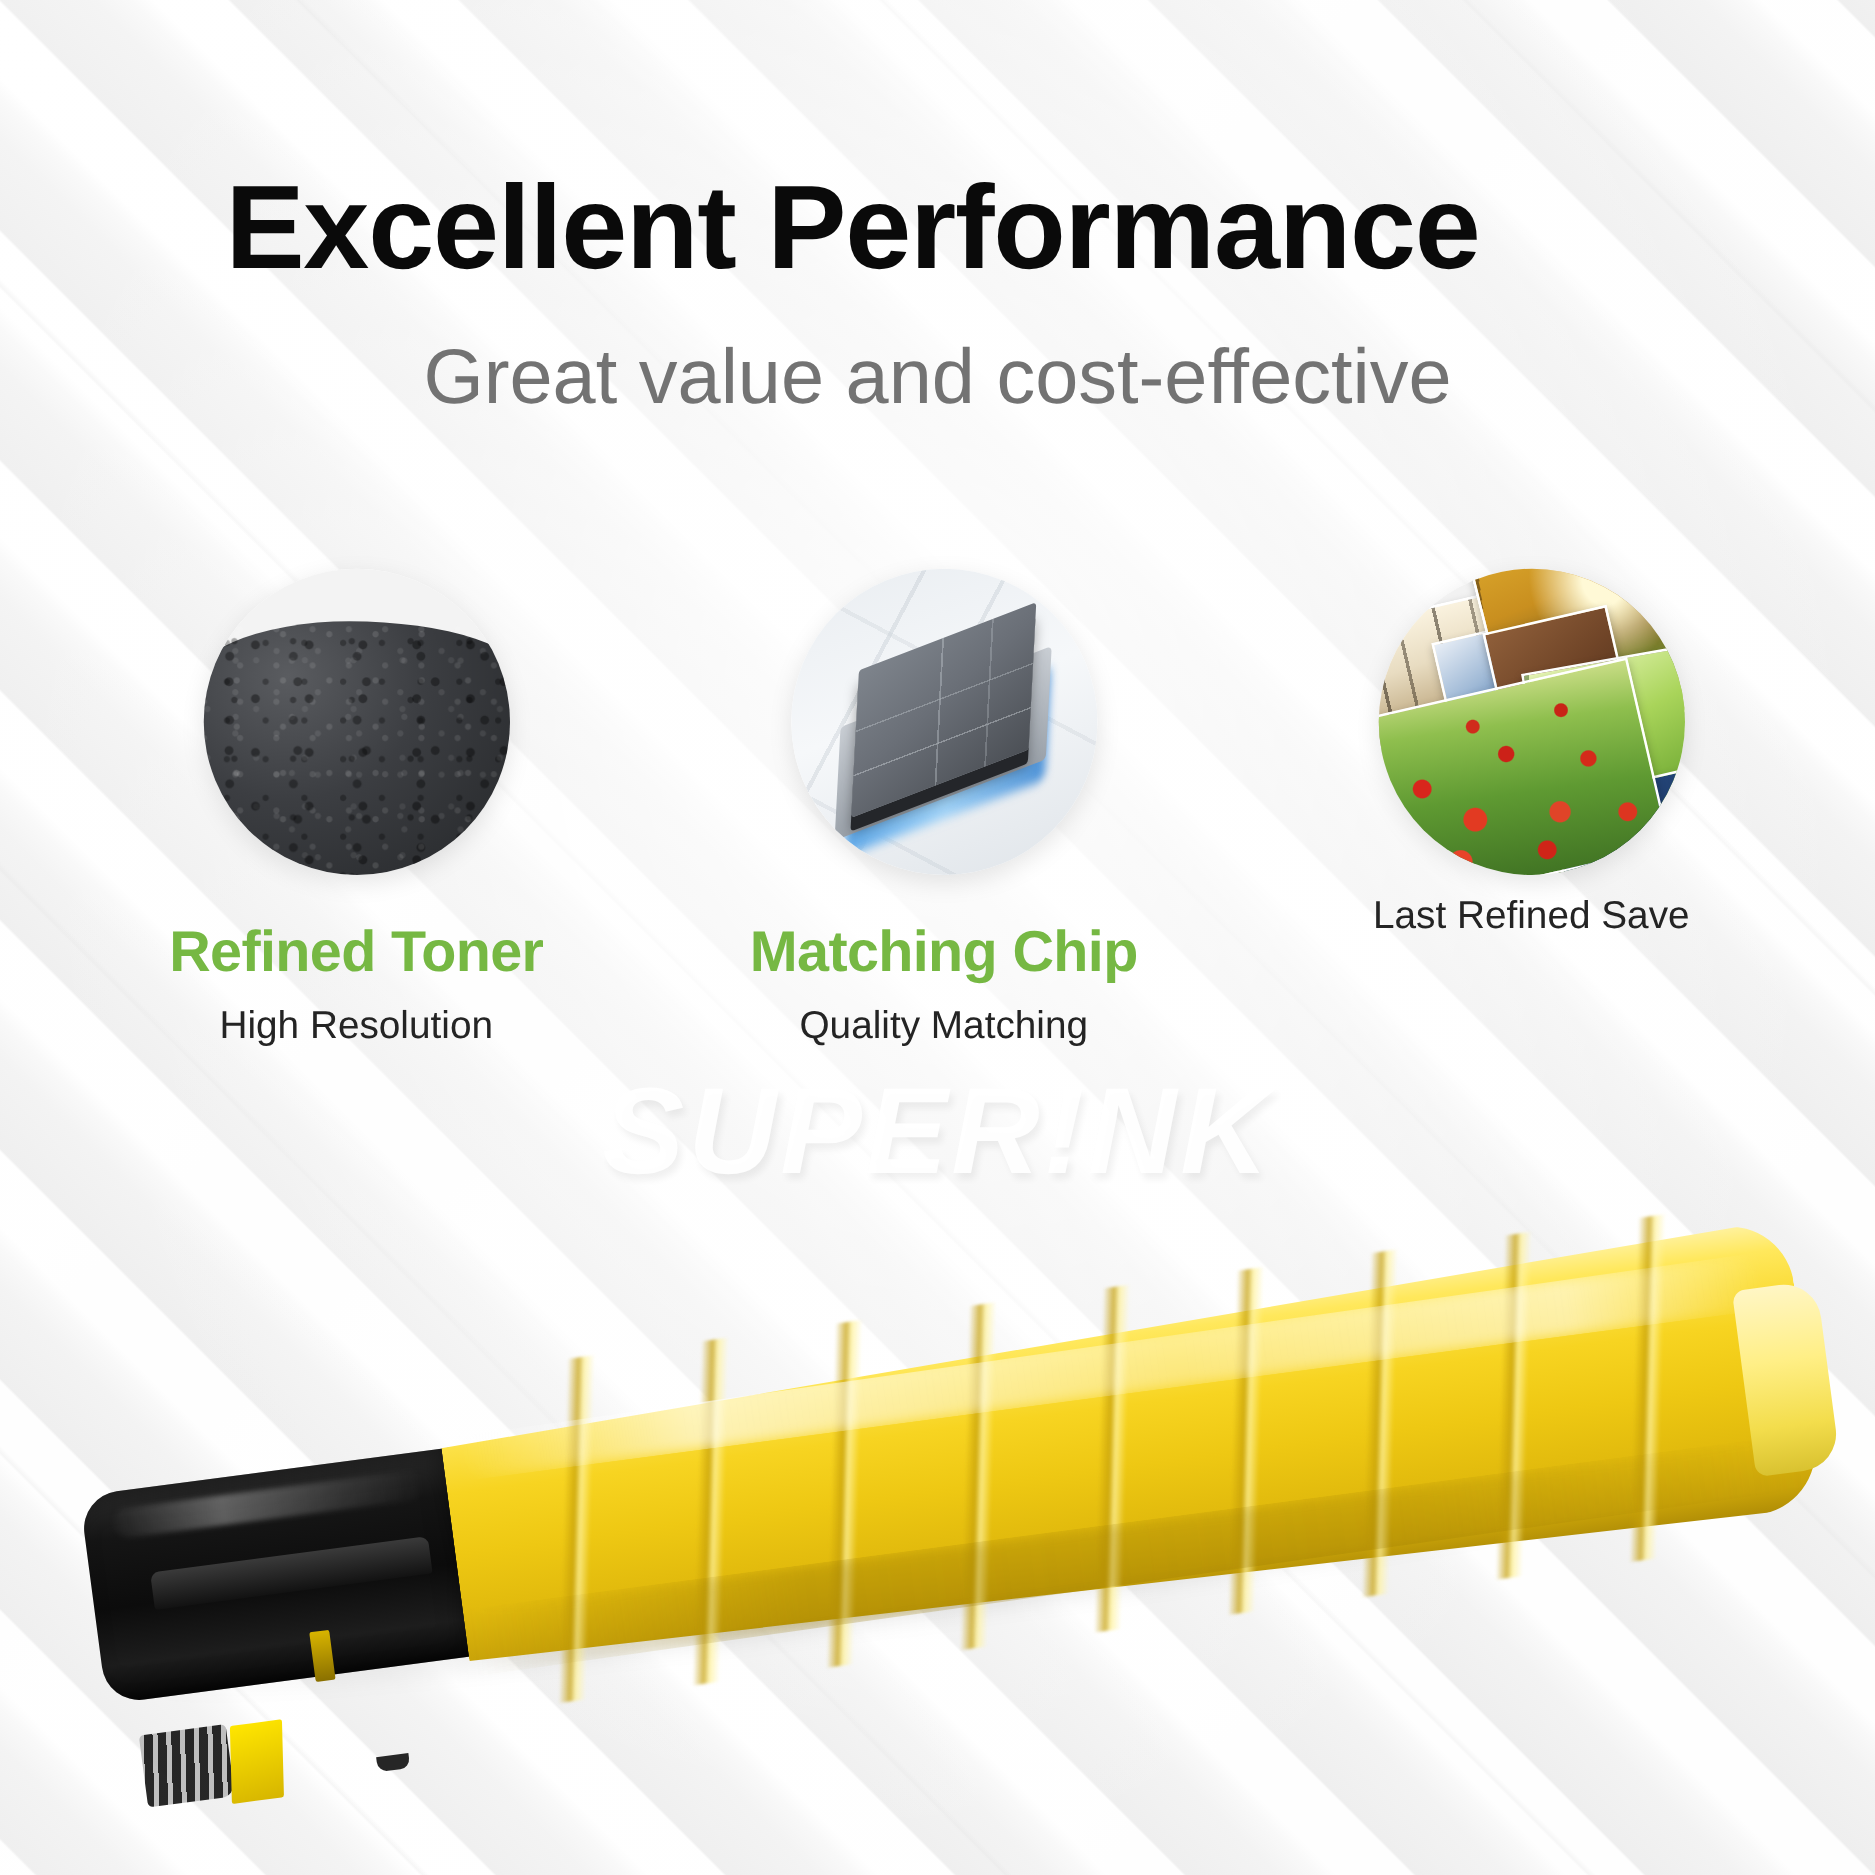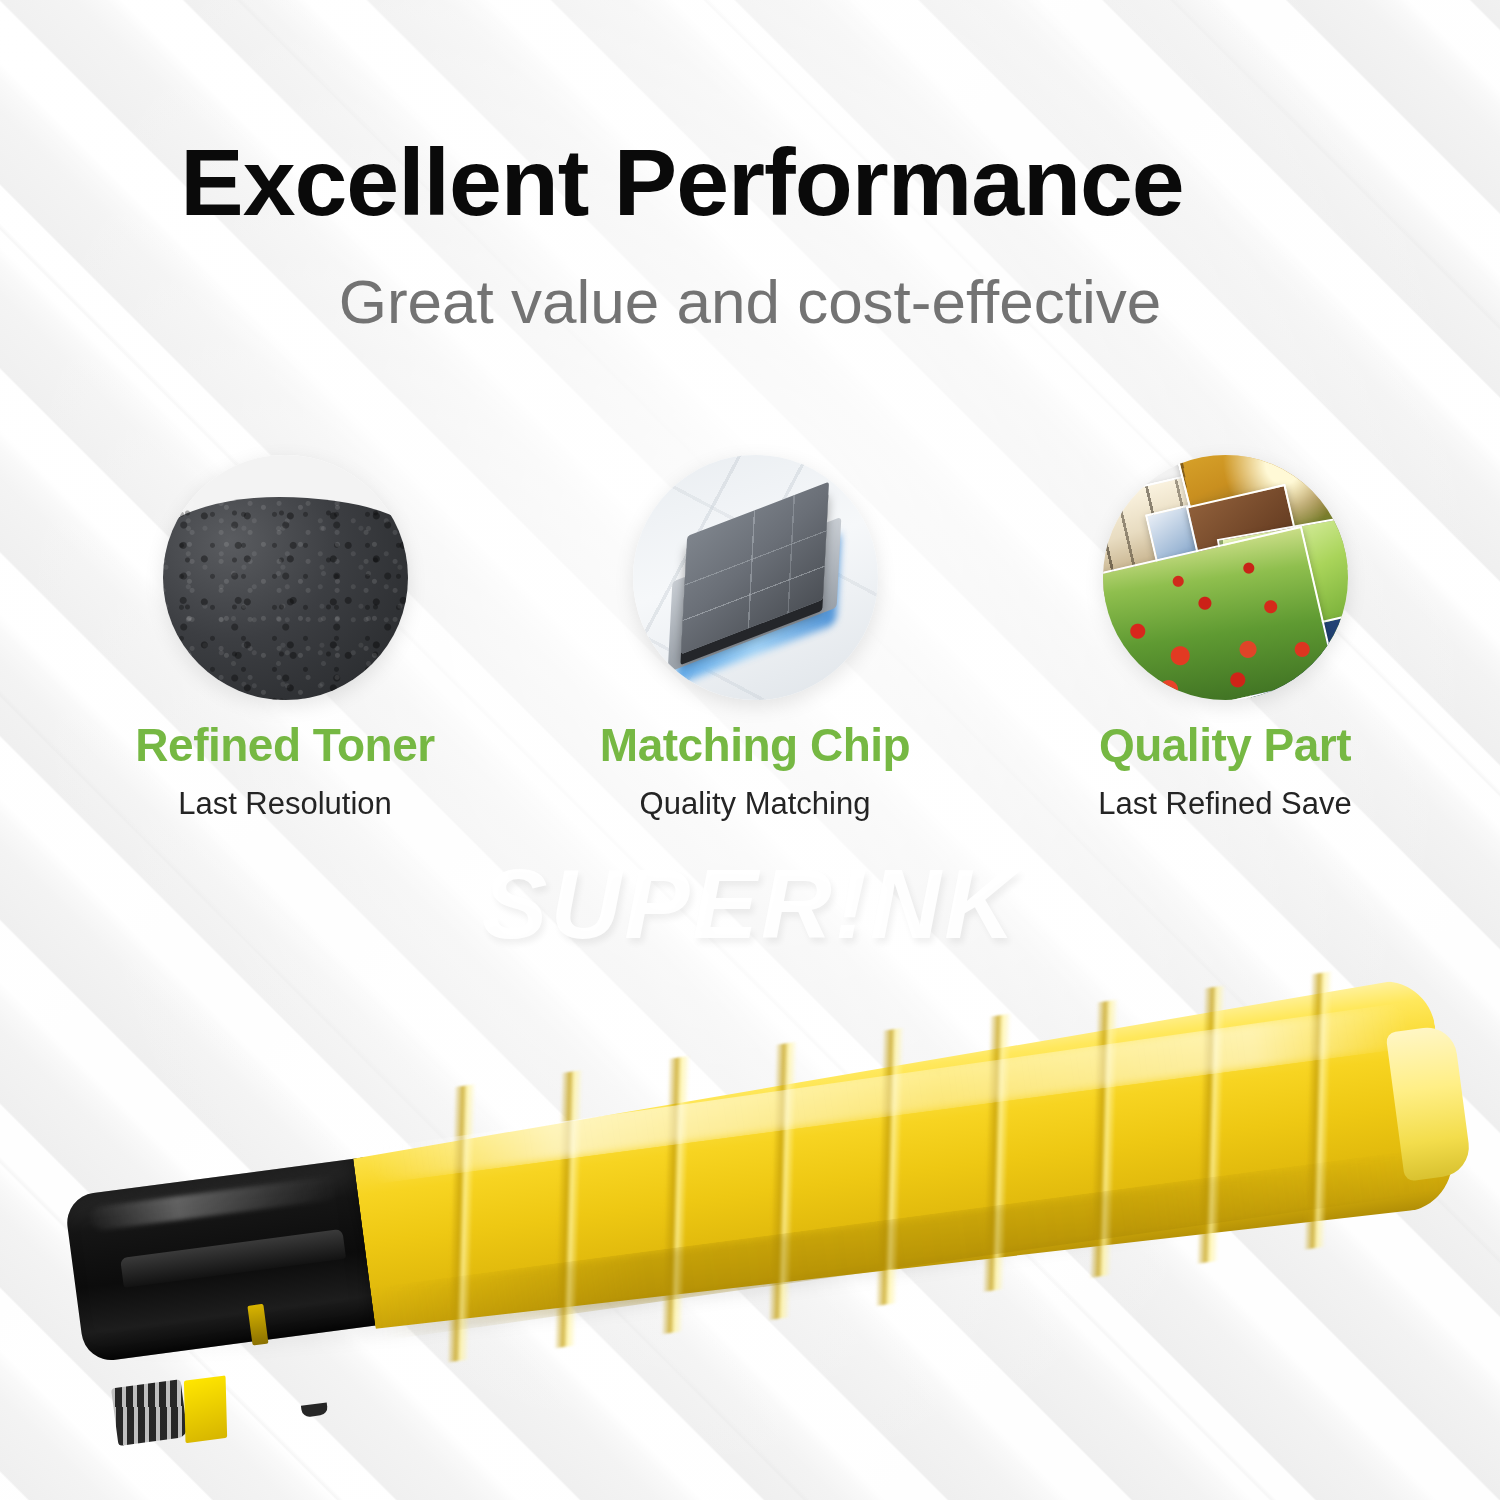--- a/index.html
+++ b/index.html
@@ -101,21 +101,21 @@
   .circle {
     width: 245px;
     height: 245px;
     border-radius: 50%;
     overflow: hidden;
     position: relative;
     box-shadow: 0 6px 20px rgba(0,0,0,0.10);
     background: #ffffff;
   }
   .feature-title {
-    margin-top: 18px;
+    margin-top: 34px;
     font-size: 46px;
     font-weight: bold;
     color: #76b843;
     letter-spacing: -0.5px;
     white-space: nowrap;
   }
   .feature-sub {
     margin-top: 14px;
     font-size: 31px;
     font-weight: normal;
@@ -448,21 +448,21 @@
 
     <div class="feature">
       <div class="circle">
         <div class="toner-scene">
           <div class="toner-heap">
             <div class="toner-grain"></div>
           </div>
         </div>
       </div>
       <div class="feature-title">Refined Toner</div>
-      <div class="feature-sub">Last Resolution</div>
+      <div class="feature-sub">High Resolution</div>
     </div>
 
     <div class="feature">
       <div class="circle">
         <div class="chip-scene">
           <div class="chip-bg-lines"></div>
           <div class="chip-glow"></div>
           <div class="chip-plate"></div>
           <div class="chip-body">
             <div class="chip-etch"></div>
@@ -478,21 +478,20 @@
         <div class="photo-scene">
           <div class="ph ph-land"></div>
           <div class="ph ph-blue"></div>
           <div class="ph ph-autumn"></div>
           <div class="ph ph-brown"></div>
           <div class="ph ph-green"></div>
           <div class="ph ph-navy"></div>
           <div class="ph ph-poppy"></div>
         </div>
       </div>
-      <div class="feature-title">Quality Part</div>
       <div class="feature-sub">Last Refined Save</div>
     </div>
 
   </div>
 
   <div class="watermark">SUPER!NK</div>
 
   <div class="cartridge-wrap">
     <div class="cart-shadow"></div>
 

